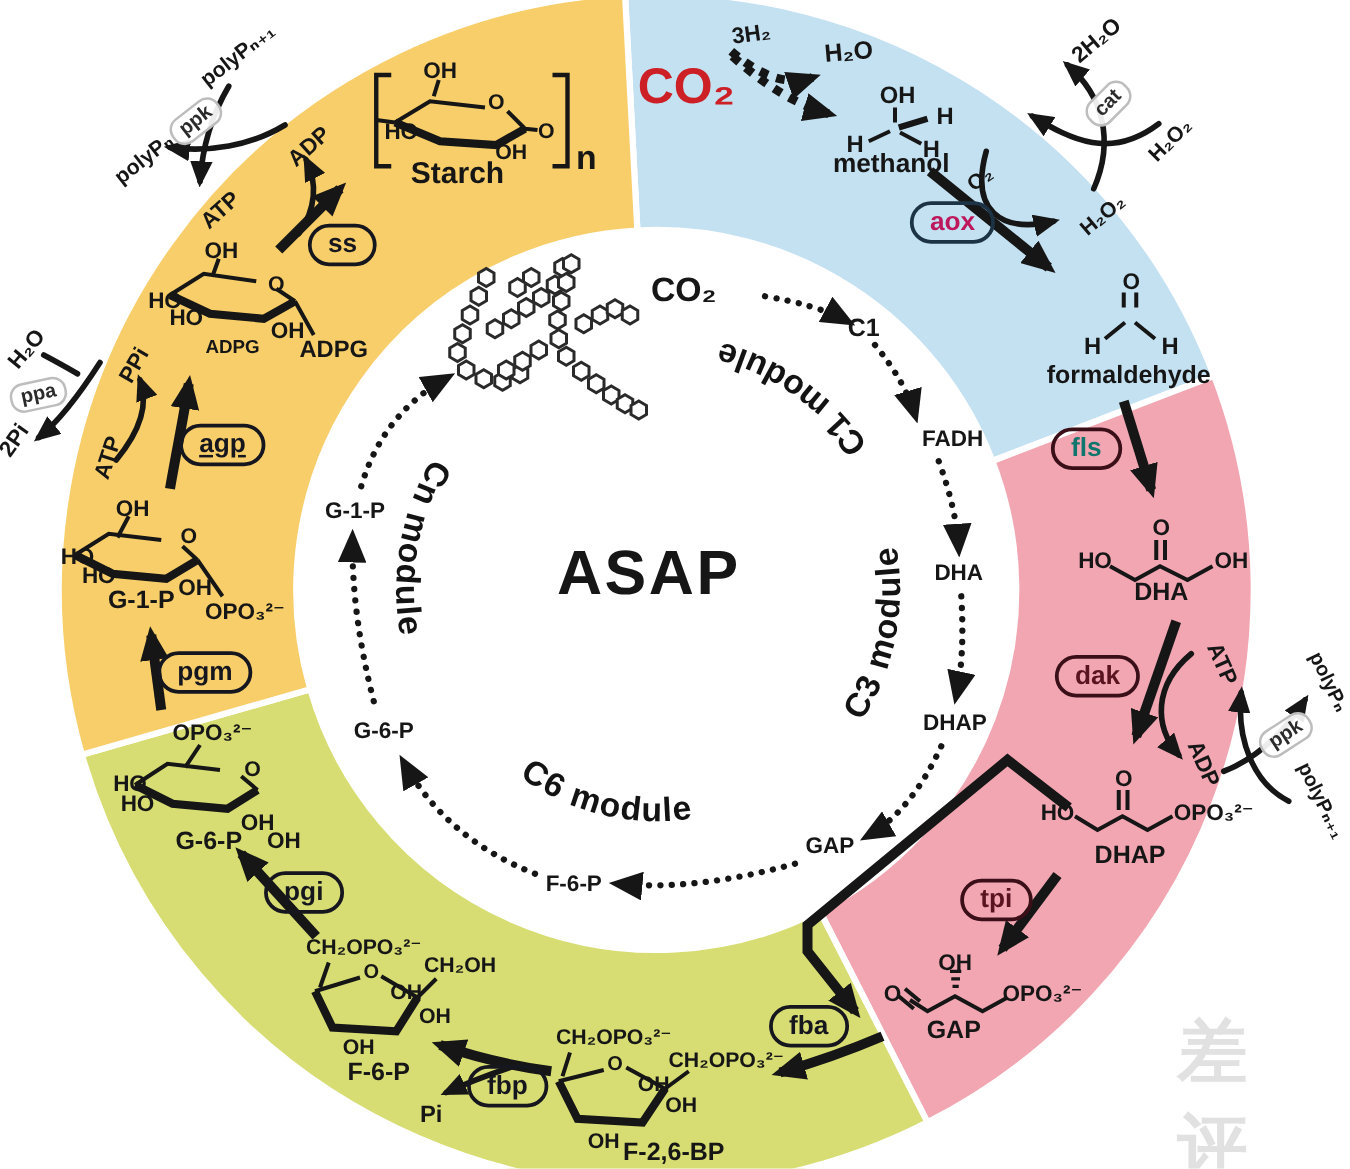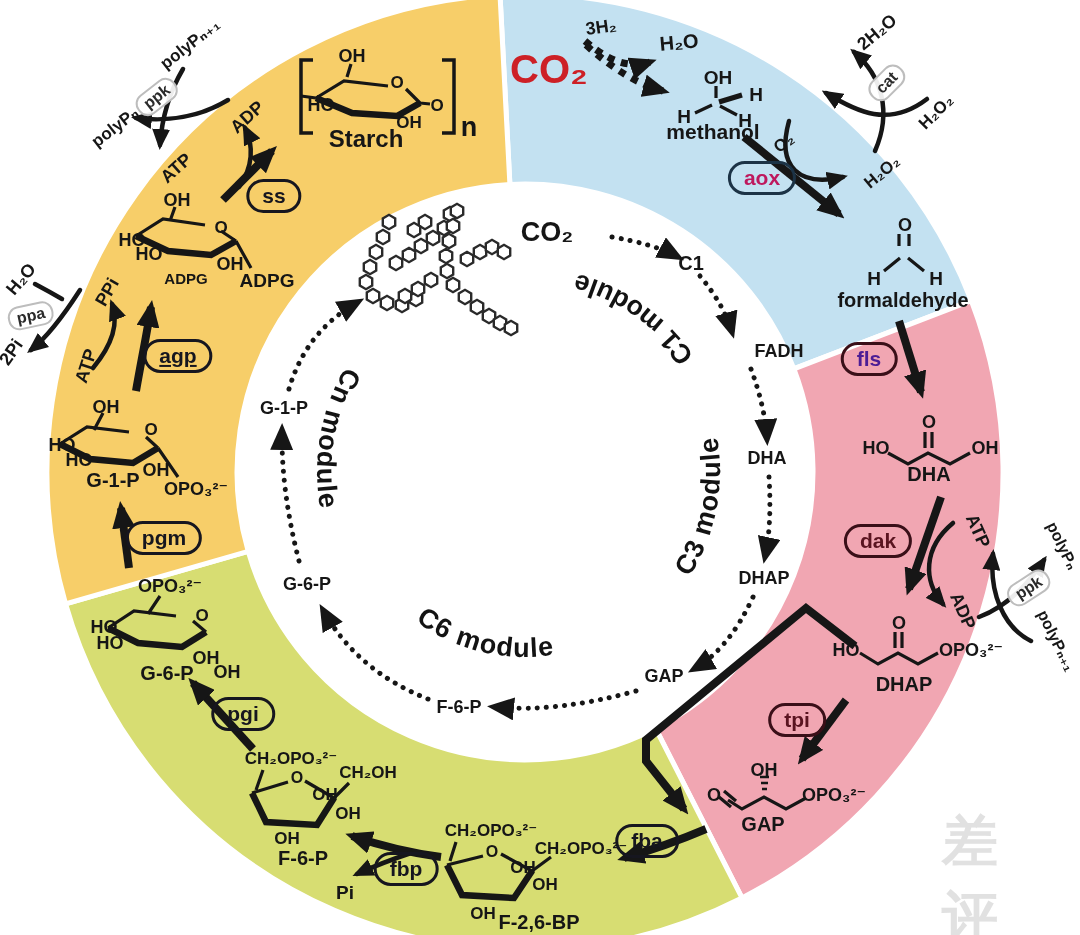--- a/index.html
+++ b/index.html
@@ -189,23 +189,24 @@
       <textPath href="#pc1" startOffset="50%" text-anchor="middle">C1 module</textPath></text>
     <text>
       <textPath href="#pc3" startOffset="50%" text-anchor="middle">C3 module</textPath></text>
     <text>
       <textPath href="#pc6" startOffset="50%" text-anchor="middle">C6 module</textPath></text>
     <text>
       <textPath href="#pcn" startOffset="50%" text-anchor="middle">Cn module</textPath></text>
   </g>
 </svg>
 
+<div class="L" style="left:519px;top:458px;font-size:50px;letter-spacing:2px;">ASAP</div>
 <div class="L" style="left:547px;top:232px;font-size:27px;">CO₂</div>
 <div class="L" style="left:691px;top:263px;font-size:20px;">C1</div>
-<div class="L" style="left:779px;top:351px;font-size:18px;">FADH</div>
+<div class="L" style="left:762px;top:351px;font-size:18px;">FADH</div>
 <div class="L" style="left:767px;top:458px;font-size:18px;">DHA</div>
 <div class="L" style="left:764px;top:578px;font-size:18px;">DHAP</div>
 <div class="L" style="left:664px;top:676px;font-size:18px;">GAP</div>
 <div class="L" style="left:459px;top:707px;font-size:18px;">F-6-P</div>
 <div class="L" style="left:307px;top:584px;font-size:18px;">G-6-P</div>
 <div class="L" style="left:284px;top:408px;font-size:18px;">G-1-P</div>
 
 <div class="L" style="left: 549px; top: 69px; font-size: 40px; color: rgb(205, 32, 38);">CO₂</div>
 <div class="L" style="left:601px;top:27px;font-size:18px;transform:translate(-50%,-50%) rotate(-8deg);">3H₂</div>
 <div class="L" style="left:679px;top:42px;font-size:20px;transform:translate(-50%,-50%) rotate(-5deg);">H₂O</div>
@@ -218,42 +219,42 @@
 <div class="E" style="left:762px;top:178px;color:#be185d;border-color:#1c3346;">aox</div>
 <div class="L" style="left:882px;top:172px;transform:translate(-50%,-50%) rotate(-40deg);">H₂O₂</div>
 <div class="L" style="left:877px;top:32px;font-size:18px;transform:translate(-50%,-50%) rotate(-40deg);">2H₂O</div>
 <div class="K" style="left:887px;top:83px;transform:translate(-50%,-50%) rotate(-45deg);">cat</div>
 <div class="L" style="left:936px;top:112px;transform:translate(-50%,-50%) rotate(-45deg);">H₂O₂</div>
 <div class="L" style="left:905px;top:225px;font-size:18px;">O</div>
 <div class="L" style="left:874px;top:278px;font-size:19px;">H</div>
 <div class="L" style="left:936px;top:278px;font-size:19px;">H</div>
 <div class="L" style="left:903px;top:300px;font-size:20px;">formaldehyde</div>
 
-<div class="E" style="left:869px;top:359px;color:#4c1d95;border-color:#3a0f18;">fls</div>
+<div class="E" style="left:869px;top:359px;color:#0f766e;border-color:#3a0f18;">fls</div>
 <div class="L" style="left:929px;top:422px;font-size:18px;">O</div>
 <div class="L" style="left:876px;top:448px;font-size:18px;">HO</div>
 <div class="L" style="left:985px;top:448px;font-size:18px;">OH</div>
 <div class="L" style="left:929px;top:474px;font-size:20px;">DHA</div>
 <div class="E" style="left:878px;top:541px;color:#5a1420;border-color:#3a0f18;">dak</div>
 <div class="L" style="left:978px;top:531px;font-size:18px;transform:translate(-50%,-50%) rotate(66deg);">ATP</div>
 <div class="L" style="left:963px;top:611px;font-size:18px;transform:translate(-50%,-50%) rotate(66deg);">ADP</div>
 <div class="K" style="left:1029px;top:588px;transform:translate(-50%,-50%) rotate(-33deg);">ppk</div>
 <div class="L" style="left:1062px;top:546px;font-size:16px;transform:translate(-50%,-50%) rotate(64deg);">polyPₙ</div>
 <div class="L" style="left:1056px;top:641px;font-size:16px;transform:translate(-50%,-50%) rotate(64deg);">polyPₙ₊₁</div>
 <div class="L" style="left:899px;top:623px;font-size:18px;">O</div>
 <div class="L" style="left:846px;top:650px;font-size:18px;">HO</div>
 <div class="L" style="left:971px;top:650px;font-size:18px;">OPO₃²⁻</div>
 <div class="L" style="left:904px;top:684px;font-size:20px;">DHAP</div>
 <div class="E" style="left:797px;top:720px;color:#5a1420;border-color:#3a0f18;">tpi</div>
 <div class="L" style="left:764px;top:770px;font-size:18px;">OH</div>
 <div class="L" style="left:714px;top:795px;font-size:18px;">O</div>
 <div class="L" style="left:834px;top:795px;font-size:18px;">OPO₃²⁻</div>
 <div class="L" style="left:763px;top:824px;font-size:20px;">GAP</div>
 
-<div class="E" style="left:647px;top:821px;margin-top:20px;">fba</div>
+<div class="E" style="left:647px;top:821px;">fba</div>
 <div class="L" style="left:491px;top:830px;">CH₂OPO₃²⁻</div>
 <div class="L" style="left:492px;top:852px;font-size:16px;">O</div>
 <div class="L" style="left:581px;top:848px;">CH₂OPO₃²⁻</div>
 <div class="L" style="left:523px;top:867px;">OH</div>
 <div class="L" style="left:545px;top:884px;">OH</div>
 <div class="L" style="left:483px;top:913px;">OH</div>
 <div class="L" style="left:539px;top:922px;font-size:20px;">F-2,6-BP</div>
 <div class="E" style="left:406px;top:869px;">fbp</div>
 <div class="L" style="left:345px;top:892px;font-size:19px;">Pi</div>
 <div class="L" style="left:291px;top:758px;">CH₂OPO₃²⁻</div>

